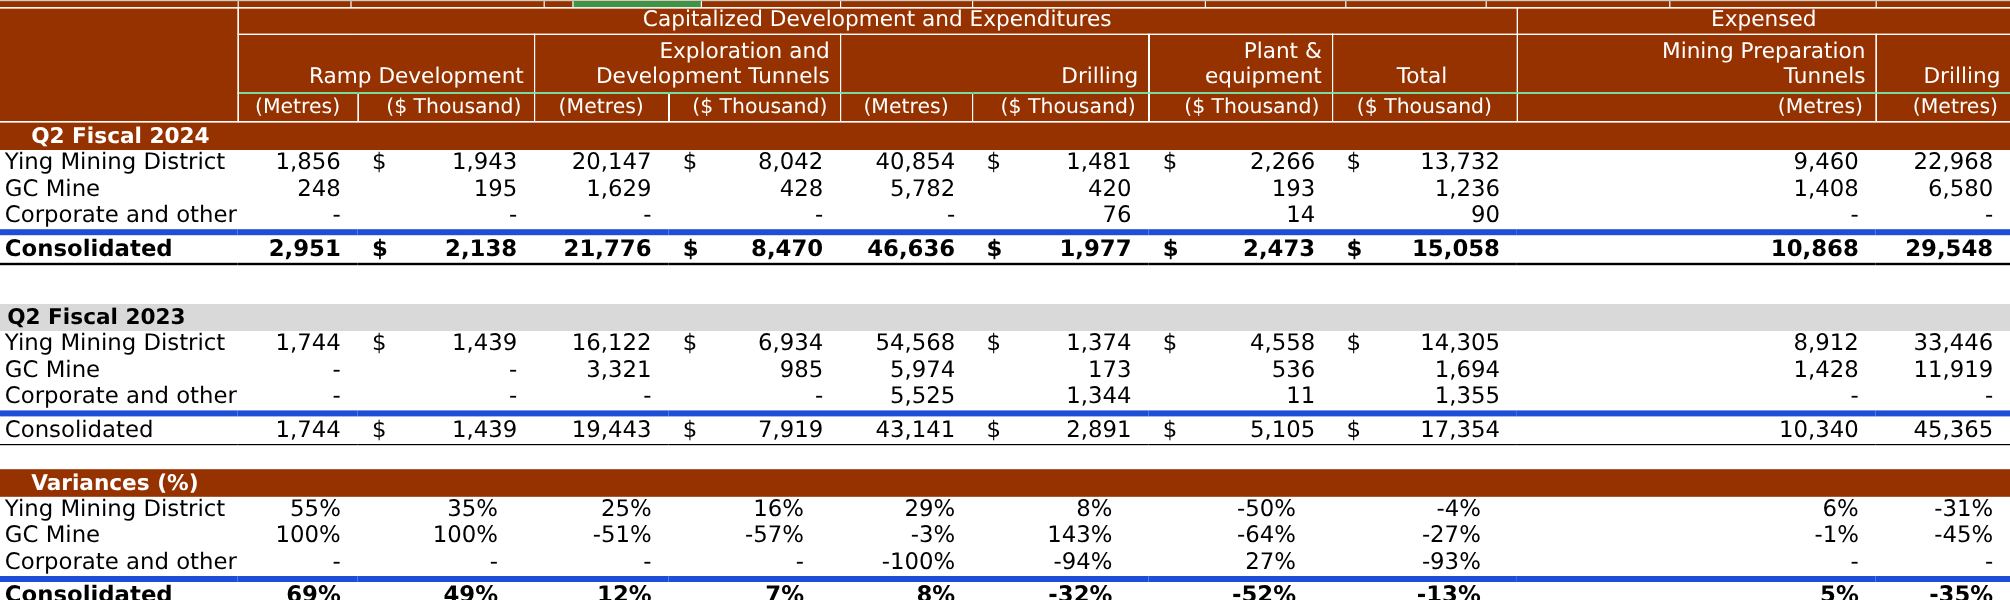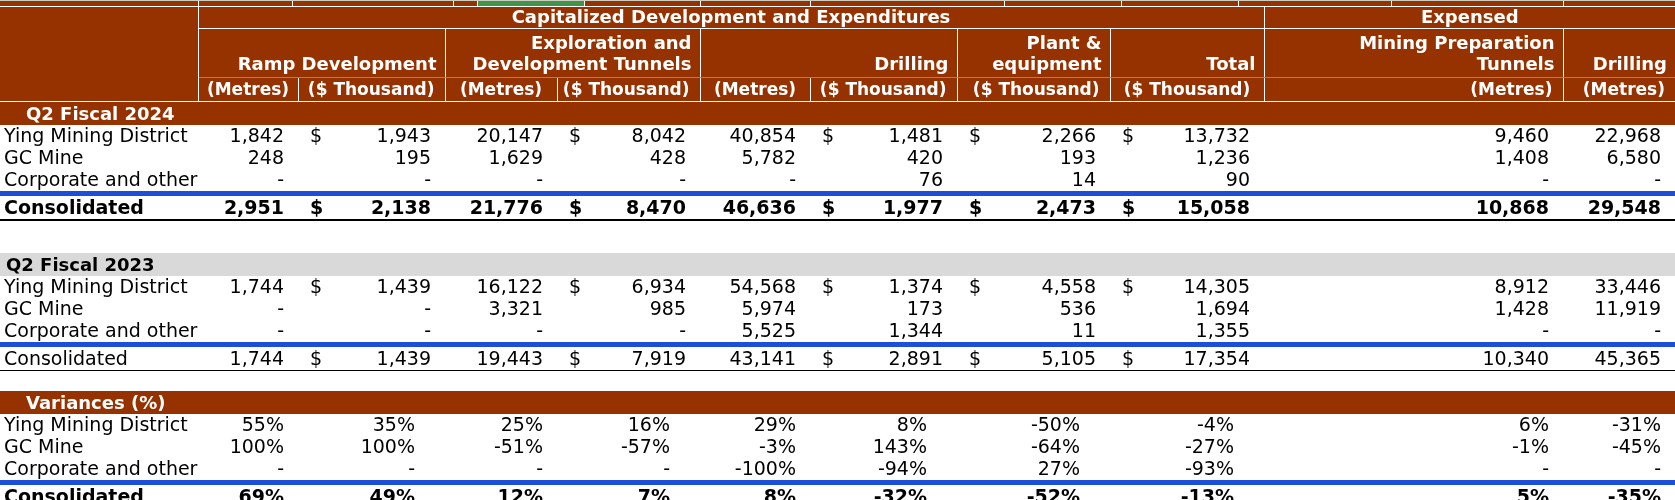--- a/index.html
+++ b/index.html
@@ -16,25 +16,25 @@
   table{border-collapse:collapse;table-layout:fixed;width:1675px;}
   td{padding:0;margin:0;overflow:hidden;white-space:nowrap;line-height:1.15;vertical-align:middle;}
 
   
   .strip-row td{height:6px;border-bottom:1px solid #fff;}
   .strip-inner{position:relative;height:6px;box-sizing:border-box;background:var(--red);border-top:1px solid #cdcdc2;}
   .strip-inner i{position:absolute;top:0;bottom:0;width:1px;background:#fff;}
   .strip-inner .green-cell{position:absolute;top:0;bottom:0;left:477px;width:106px;background:var(--green);border-left:1px solid #fff;border-right:1px solid #fff;}
 
   
-  thead td.hcell{background:var(--red);color:#fff;font-weight:bold;border-left:1px solid #fff;}
+  thead td.hcell{background:var(--red);color:#fff;font-weight:normal;border-left:1px solid #fff;}
   td.corner{background:var(--red);border-right:1px solid #fff;border-bottom:1px solid #fff;}
   .h1 td.hcell{height:21px;text-align:center;font-size:18px;border-bottom:1px solid #fff;}
   .h2 td.hcell{height:43px;vertical-align:bottom;text-align:right;font-size:18px;padding:2px 8px 3px 4px;border-bottom:1px solid #22c55e;}
-  .h2 td.a-c{text-align:right;margin-top:28px;}
+  .h2 td.a-c{text-align:center;margin-top:28px;}
   .h2 .shline{display:block;line-height:21px;}
   .h3 td.hcell{height:23px;font-size:17px;border-bottom:1px solid #fff;}
   .h3 td.a-r{text-align:right;padding-right:10px;}
   .h3 td.a-c{text-align:center;}
 
   
   tbody{font-size:19px;}
   tr.band td{height:23px;}
   tr.band .band-title{font-size:18px;font-weight:bold;padding-left:6px;display:inline-block;}
   tr.band-red td{background:var(--red);color:#fff;padding-left:20px;}
@@ -132,21 +132,21 @@
           <td class="hcell unit a-r">(Metres)</td>
           <td class="hcell unit a-r">(Metres)</td>
         </tr>
     </thead>
     <tbody id="table-body">
         <tr class="band band-red">
           <td colspan="11"><span class="band-title">Q2 Fiscal 2024</span></td>
         </tr>
         <tr class="data-row">
           <td class="label">Ying Mining District</td>
-          <td class="num"><span class="val">1,842</span></td>
+          <td class="num"><span class="val">1,856</span></td>
           <td class="num">
             <span class="dwrap">
               <span class="dollar">$</span>
               <span class="val">1,943</span>
             </span>
           </td>
           <td class="num"><span class="val">20,147</span></td>
           <td class="num">
             <span class="dwrap">
               <span class="dollar">$</span>

